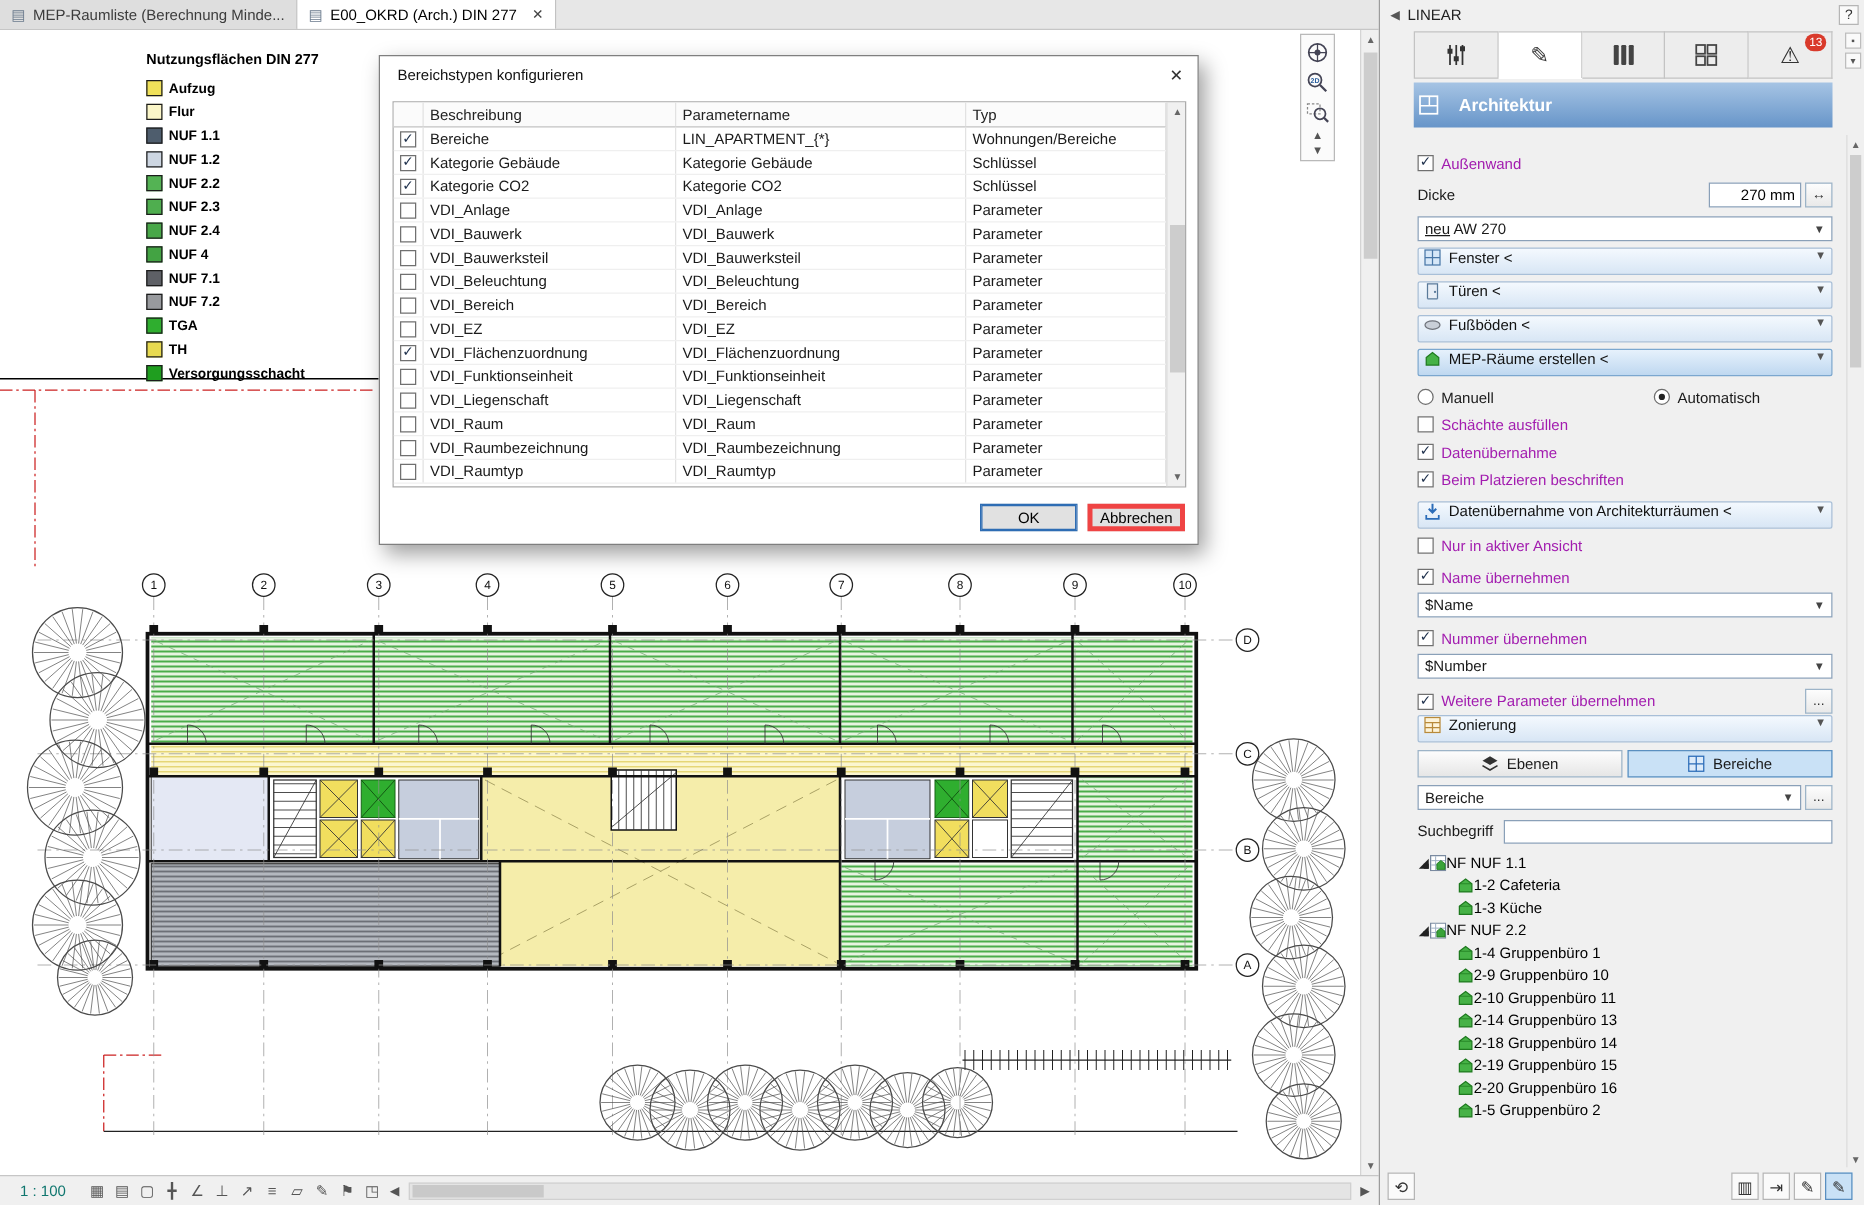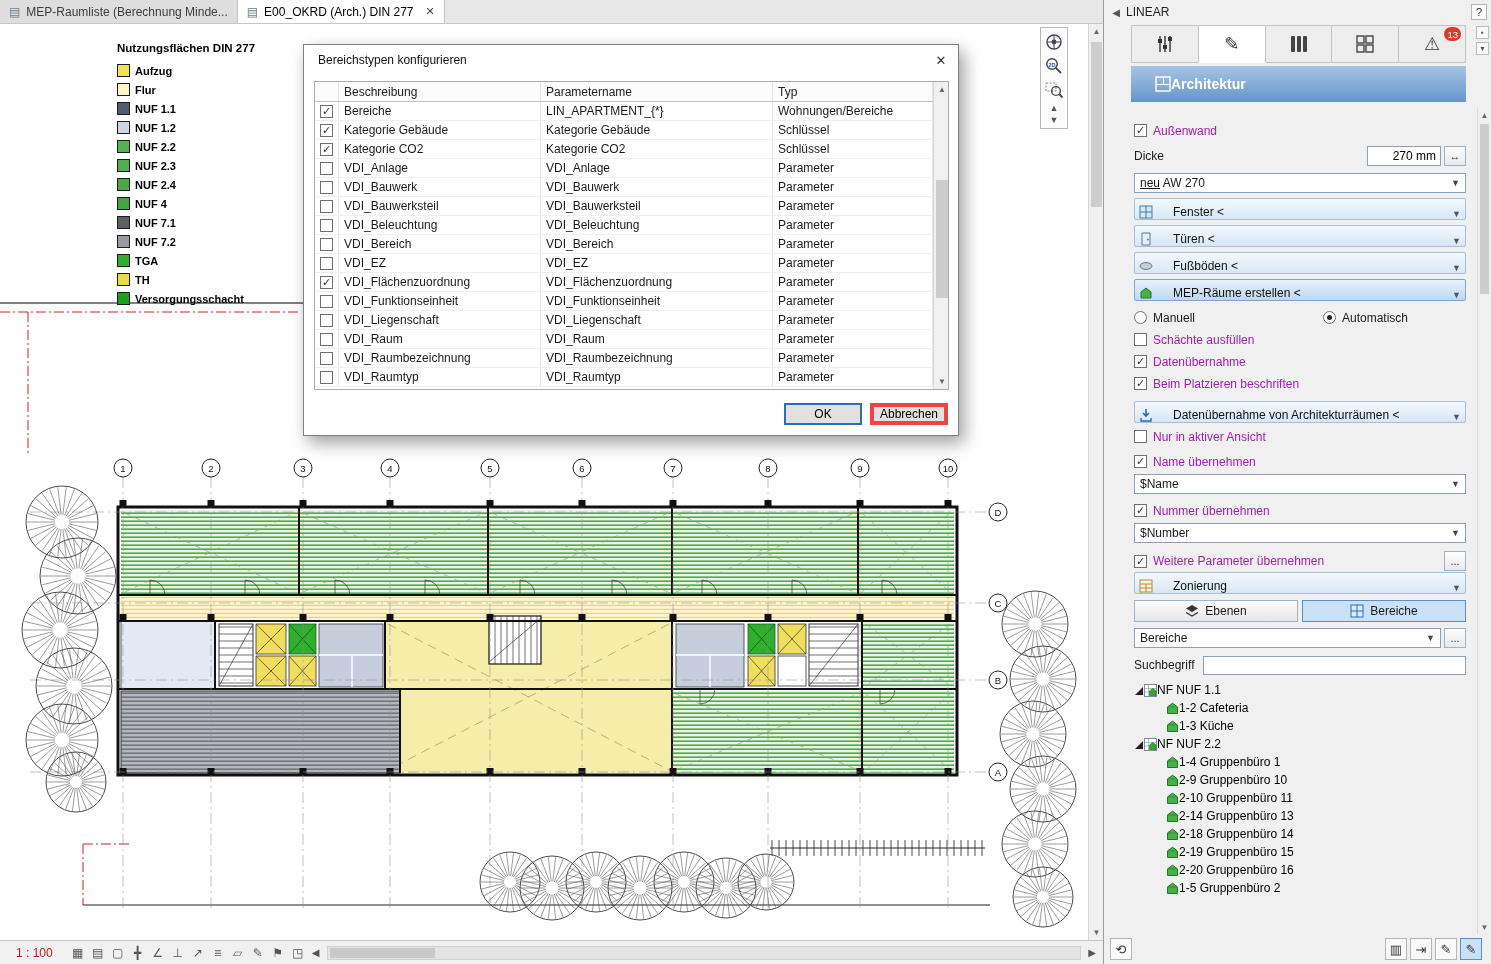--- a/index.html
+++ b/index.html
@@ -23,21 +23,21 @@
   .legend-swatch{width:13px;height:13px;border:1px solid #1c1c1c;flex:0 0 auto}
   .legend-label{font-weight:bold;font-size:11px;color:#000}
 
   
   .view-toolbar{position:absolute;right:20px;top:3px;width:28px;background:#fbfbfb;border:1px solid #b9b9b9;display:flex;flex-direction:column;align-items:center;padding:2px 0;z-index:6}
   .vt-btn{width:24px;height:24px;display:flex;align-items:center;justify-content:center;cursor:pointer}
   .vt-chev{width:24px;height:12px;display:flex;align-items:center;justify-content:center;color:#555;font-size:9px;cursor:pointer}
 
   
   .status-bar{position:absolute;left:0;bottom:0;width:1103px;height:24px;background:#f0f0f0;border-top:1px solid #c6c6c6;display:flex;align-items:center;padding:0 4px;gap:2px}
-  .sb-scale{margin:0 14px 0 12px;font-size:12px;color:#b91c1c;white-space:nowrap}
+  .sb-scale{margin:0 14px 0 12px;font-size:12px;color:#0f766e;white-space:nowrap}
   #status-icons{display:flex;align-items:center;gap:2px}
   .sicon{width:18px;height:18px;display:flex;align-items:center;justify-content:center;font-size:12px;color:#555;border:1px solid transparent;cursor:pointer}
   .sb-arrow{width:14px;height:18px;display:flex;align-items:center;justify-content:center;color:#555;font-size:10px;cursor:pointer}
   .hscroll{flex:1;height:14px;background:#e4e4e4;border:1px solid #d0d0d0;position:relative;margin:0 2px}
   .hthumb{position:absolute;left:2px;top:1px;width:105px;height:10px;background:#c9c9c9}
 
   
   .v-scroll{position:absolute;right:0;top:24px;width:15px;height:916px;background:#f0f0f0;border-left:1px solid #d4d4d4}
   .v-scroll .arr{position:absolute;left:0;width:15px;height:15px;display:flex;align-items:center;justify-content:center;font-size:8px;color:#666;cursor:pointer}
   .v-scroll .vthumb{position:absolute;left:2px;top:18px;width:11px;height:165px;background:#cdcdcd;cursor:pointer}
@@ -70,34 +70,34 @@
   .sp-title{margin-left:2px;font-size:12px;color:#222}
   .sp-help{margin-left:auto;width:16px;height:16px;border:1px solid #b5b5b5;background:#fafafa;display:flex;align-items:center;justify-content:center;font-size:11px;color:#333;cursor:pointer}
   .ptabs{position:absolute;left:27px;top:25px;width:335px;height:38px;display:flex}
   .ptab{flex:1;border:1px solid #c3c3c3;border-left:none;background:#ededed;display:flex;align-items:center;justify-content:center;position:relative;cursor:pointer}
   .ptab:first-child{border-left:1px solid #c3c3c3}
   .ptab.active{background:#fff;border-bottom-color:#fff}
   .ptab .glyph{font-size:18px;color:#333}
   .pbadge{position:absolute;top:1px;right:4px;min-width:16px;height:14px;padding:0 3px;background:#d93a2b;color:#fff;border-radius:8px;font-size:9.5px;display:flex;align-items:center;justify-content:center}
   .mini-col{position:absolute;right:2px;top:26px;display:flex;flex-direction:column;gap:3px}
   .mini-btn{width:13px;height:13px;border:1px solid #bdbdbd;background:#fafafa;display:flex;align-items:center;justify-content:center;font-size:8px;color:#555;cursor:pointer}
-  .banner{position:absolute;left:27px;top:66px;width:335px;height:36px;background:linear-gradient(180deg,#a6c4e4,#6795c9);display:flex;align-items:center;gap:0;padding:0 24px}
+  .banner{position:absolute;left:27px;top:66px;width:335px;height:36px;background:linear-gradient(180deg,#a6c4e4,#6795c9);display:flex;align-items:center;gap:16px;padding:0 4px}
   .banner-title{color:#fff;font-size:14px;font-weight:bold}
   .panel-content{position:absolute;left:30px;top:108px;width:332px}
   .cbrow{display:flex;align-items:center;gap:6px;height:17px;margin-top:5px;cursor:pointer}
   .cbrow .lbl{font-size:12px;color:#a21caf}
   .cb.checked{color:#1c2e4a}
   .dicke-row{display:flex;align-items:center;margin-top:6px;height:22px}
   .dicke-row .lbl{font-size:12px}
   .dicke-input{margin-left:auto;width:74px;height:20px;border:1px solid #8aa0b8;background:#fff;font-size:12px;text-align:right;padding:0 4px;font-family:inherit}
   .sq-btn{width:22px;height:20px;margin-left:3px;border:1px solid #9db4c8;background:linear-gradient(#fdfdfd,#e9e9e9);display:flex;align-items:center;justify-content:center;font-size:11px;color:#333;cursor:pointer}
   .ddl{height:20px;margin-top:6px;background:#fff;border:1px solid #8aa0b8;display:flex;align-items:center;padding:0 5px;cursor:pointer}
   .ddl .link{text-decoration:underline}
   .ddl-chev{margin-left:auto;color:#444;font-size:9px}
-  .hdr{height:22px;margin-top:5px;background:linear-gradient(#f4f9fe,#d8e6f5);border:1px solid #a8bfd8;border-radius:2px;display:flex;align-items:flex-end;gap:20px;padding:0 4px;cursor:pointer}
+  .hdr{height:22px;margin-top:5px;background:linear-gradient(#f4f9fe,#d8e6f5);border:1px solid #a8bfd8;border-radius:2px;display:flex;align-items:flex-start;gap:6px;padding:0 4px;cursor:pointer}
   .hdr.selected{background:linear-gradient(#e6f1fc,#bfd8f0);border-color:#7ba7cf}
   .hdr-label{font-size:12px;color:#111}
   .hdr-chev{margin-left:auto;color:#555;font-size:9px}
   .radio-line{display:flex;align-items:center;margin-top:8px;height:17px}
   .radio-item{display:flex;align-items:center;gap:6px;cursor:pointer}
   .radio-item.second{margin-left:auto;margin-right:58px}
   .radio{width:13px;height:13px;border:1px solid #6e6e6e;border-radius:50%;background:#fff;position:relative}
   .radio.on::after{content:'';position:absolute;left:3px;top:3px;width:5px;height:5px;border-radius:50%;background:#222}
   .row-with-btn{display:flex;align-items:center;margin-top:8px}
   .row-with-btn .cbrow{margin-top:0;flex:1}

